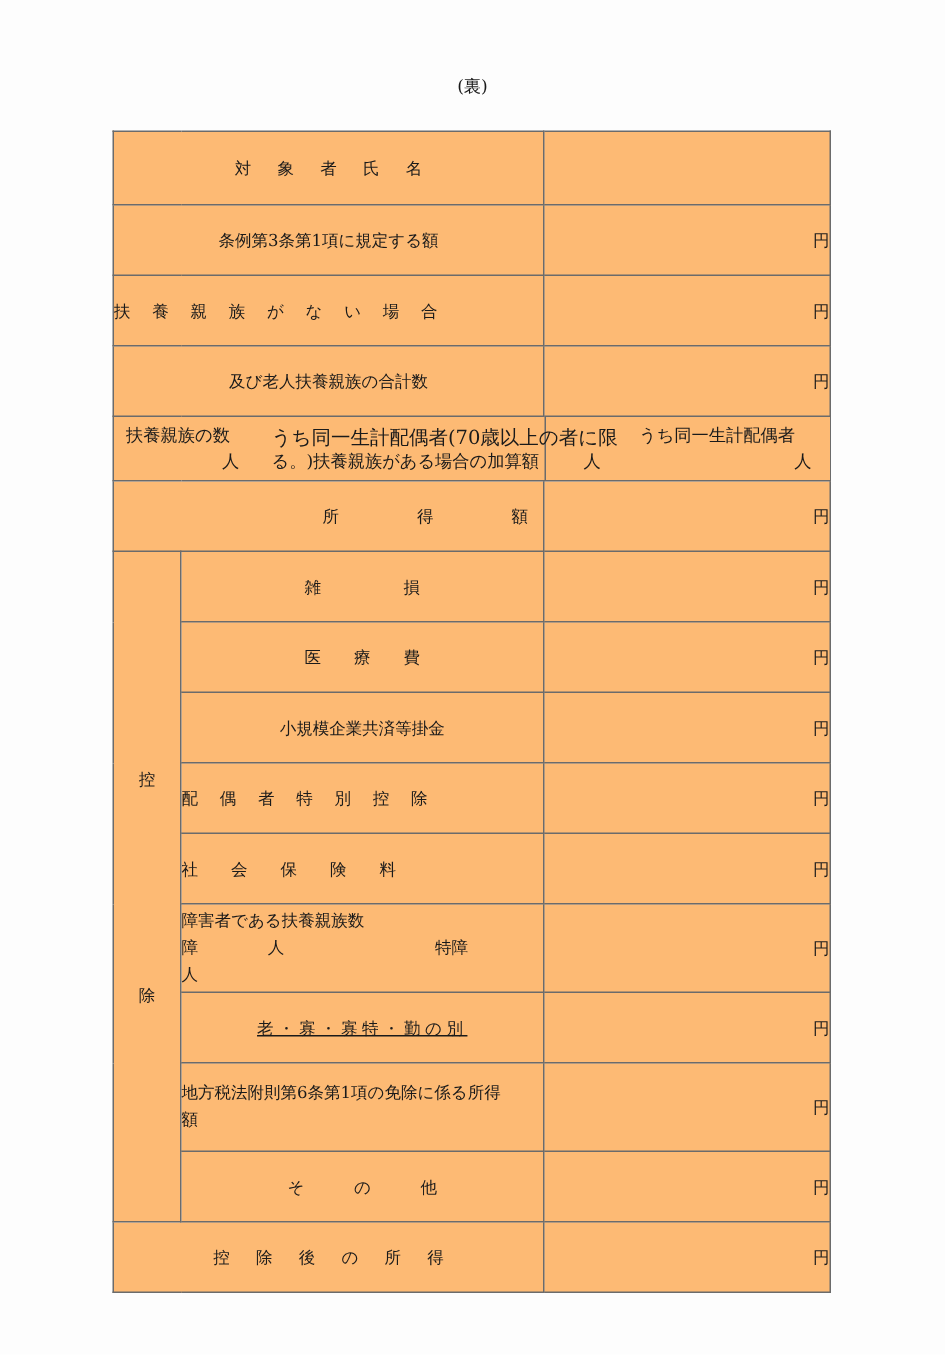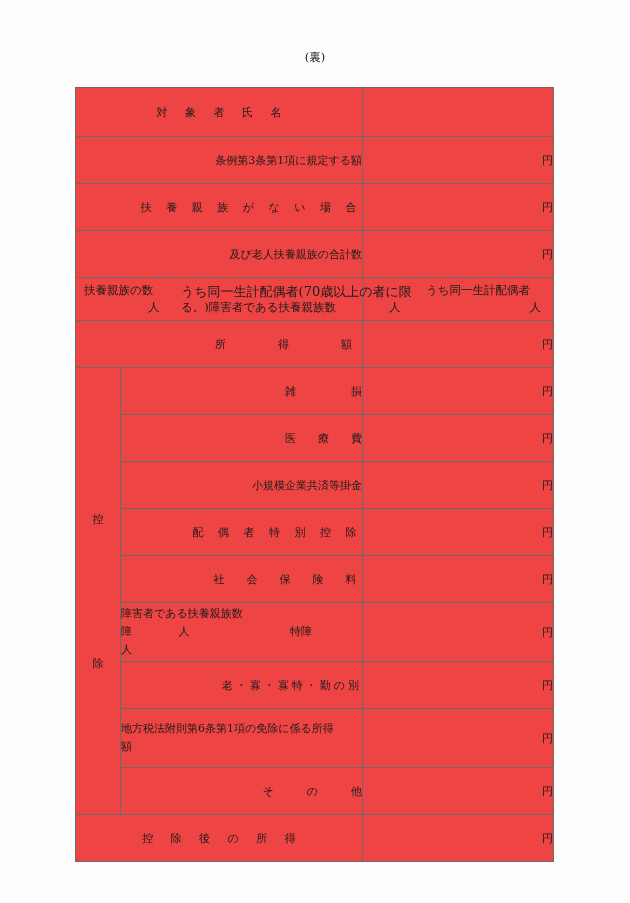--- a/index.html
+++ b/index.html
@@ -47,46 +47,46 @@
     top: 87px;
     width: 478px;
     border-collapse: collapse;
     table-layout: fixed;
   }
   table.form td {
     border: 1px solid #6b6b6b;
     padding: 0;
     vertical-align: middle;
     font-size: 11px;
-    background: #ef4444;
+    background: #fdba74;
   }
   
   col.c-ctl   { width: 45px; }
   col.c-lbl   { width: 242px; }
   col.c-val   { width: 191px; }
 
   .lbl-center {
     text-align: center;
     letter-spacing: 7px;
     text-indent: 7px;
     font-size: 11.5px;
   }
   .lbl-center-wide {
     text-align: right;
     letter-spacing: 10px;
     text-indent: 10px;
     font-size: 11.5px;
   }
   .lbl-left {
-    text-align: right;
+    text-align: center;
     padding-left: 9px;
     font-size: 11.5px;
   }
   .lbl-left-sp {
-    text-align: right;
+    text-align: left;
     padding-left: 9px;
     letter-spacing: 5.5px;
     font-size: 11.5px;
   }
   .val-cell {
     text-align: right;
     padding-right: 16px;
     font-size: 11.5px;
   }
   .h-name   { height: 48px; }
@@ -147,21 +147,21 @@
   .two-line {
     padding-left: 9px;
     font-size: 11.5px;
     line-height: 1.65;
   }
   .two-line .l2 { display: block; }
   .dis-row2 { display: block; }
   .dis-row2 .g1 { display: inline-block; width: 54px; }
   .dis-row2 .g2 { display: inline-block; width: 108px; }
   .dis-row2 .g3 { display: inline-block; width: 58px; }
-  .sep-dot { letter-spacing: 3px; }
+  .sep-dot { letter-spacing: 3px; text-decoration: underline; }
 </style>
 </head>
 <body>
 
 <div class="page">
 
   <div class="hdr-back">(裏)</div>
 
   <table class="form">
     <colgroup>
@@ -191,21 +191,21 @@
         <td class="val-cell h-std">円</td>
       </tr>
 
       <tr>
         <td class="dep-row" colspan="3">
           <div class="dep-wrap">
             <div class="dep-divider"></div>
             <span class="dep-a-l1">扶養親族の数</span>
             <span class="dep-a-l2">人</span>
             <span class="dep-b-l1">うち同一生計配偶者(70歳以上の者に限</span>
-            <span class="dep-b-l2">る。)障害者である扶養親族数</span>
+            <span class="dep-b-l2">る。)扶養親族がある場合の加算額</span>
             <span class="dep-b-unit">人</span>
             <span class="dep-c-l1">うち同一生計配偶者</span>
             <span class="dep-c-unit">人</span>
           </div>
         </td>
       </tr>
 
       <tr>
         <td class="lbl-center-wide h-std" colspan="2">所　　得　　額</td>
         <td class="val-cell h-std">円</td>

